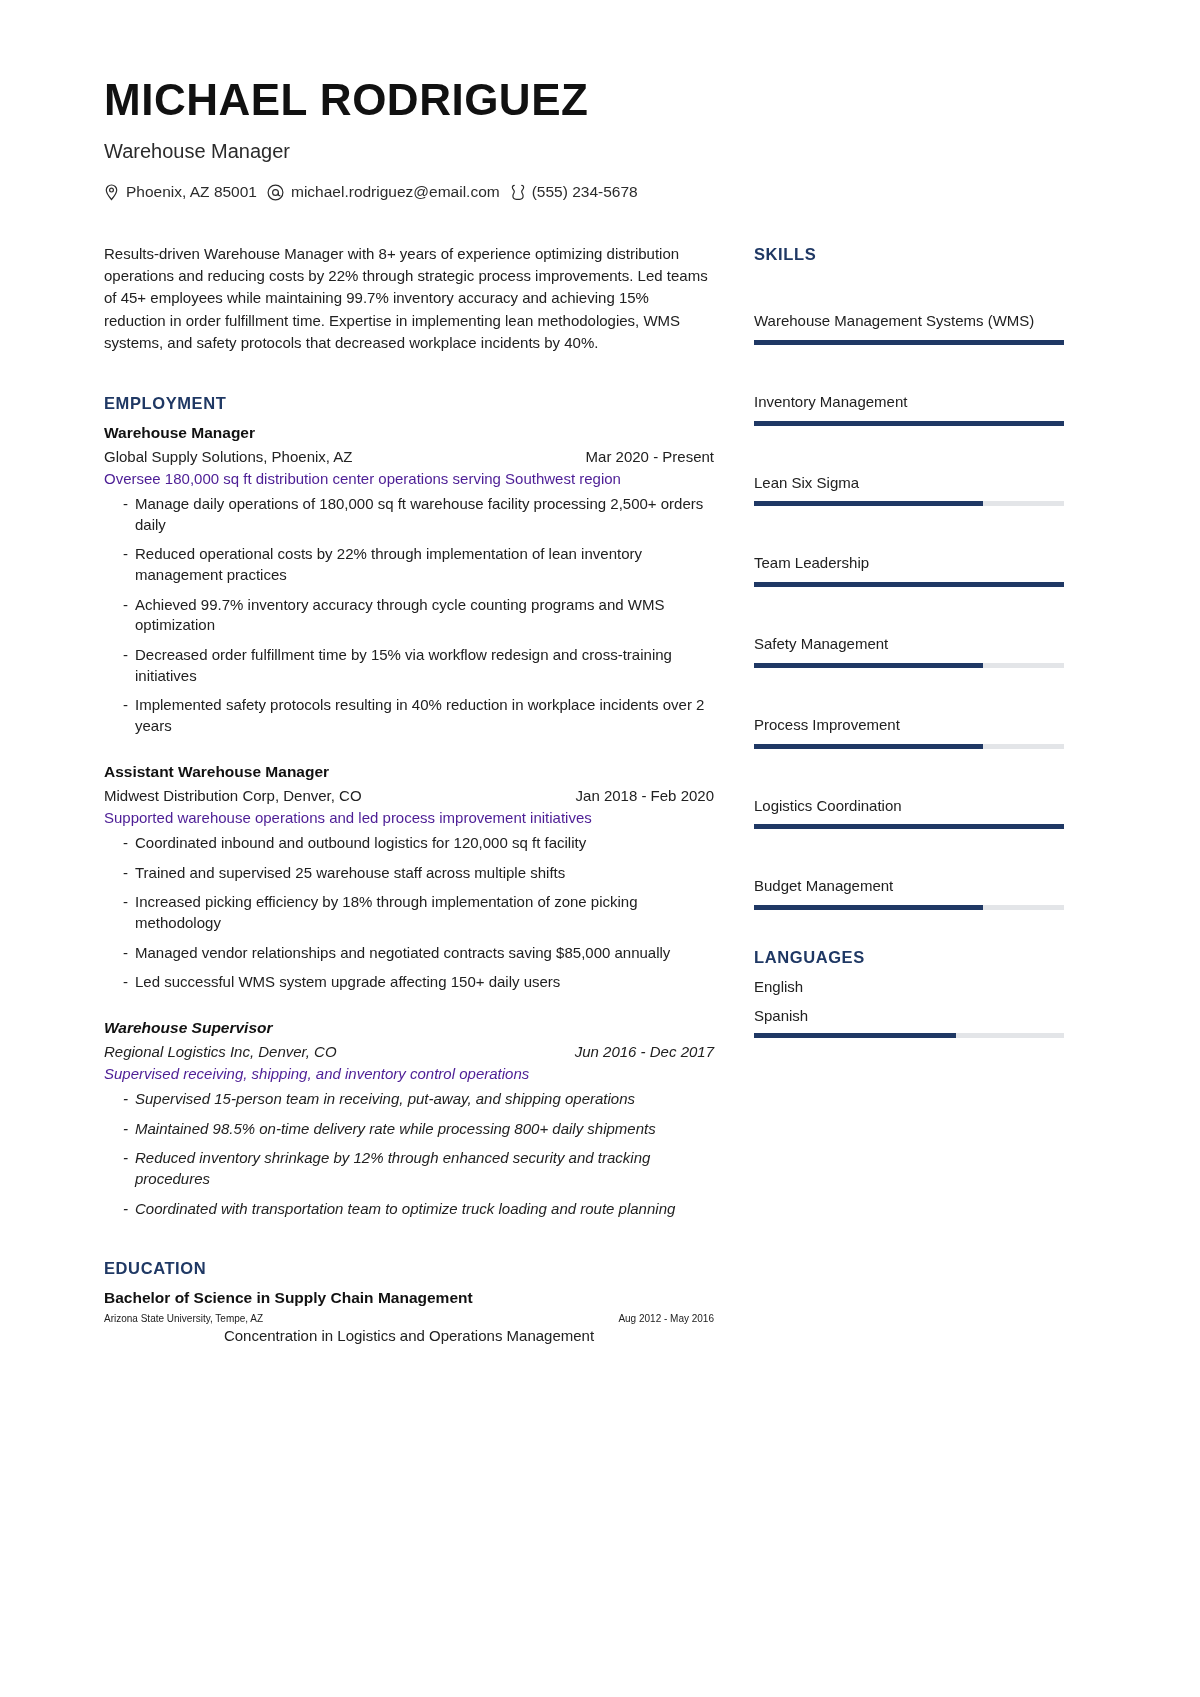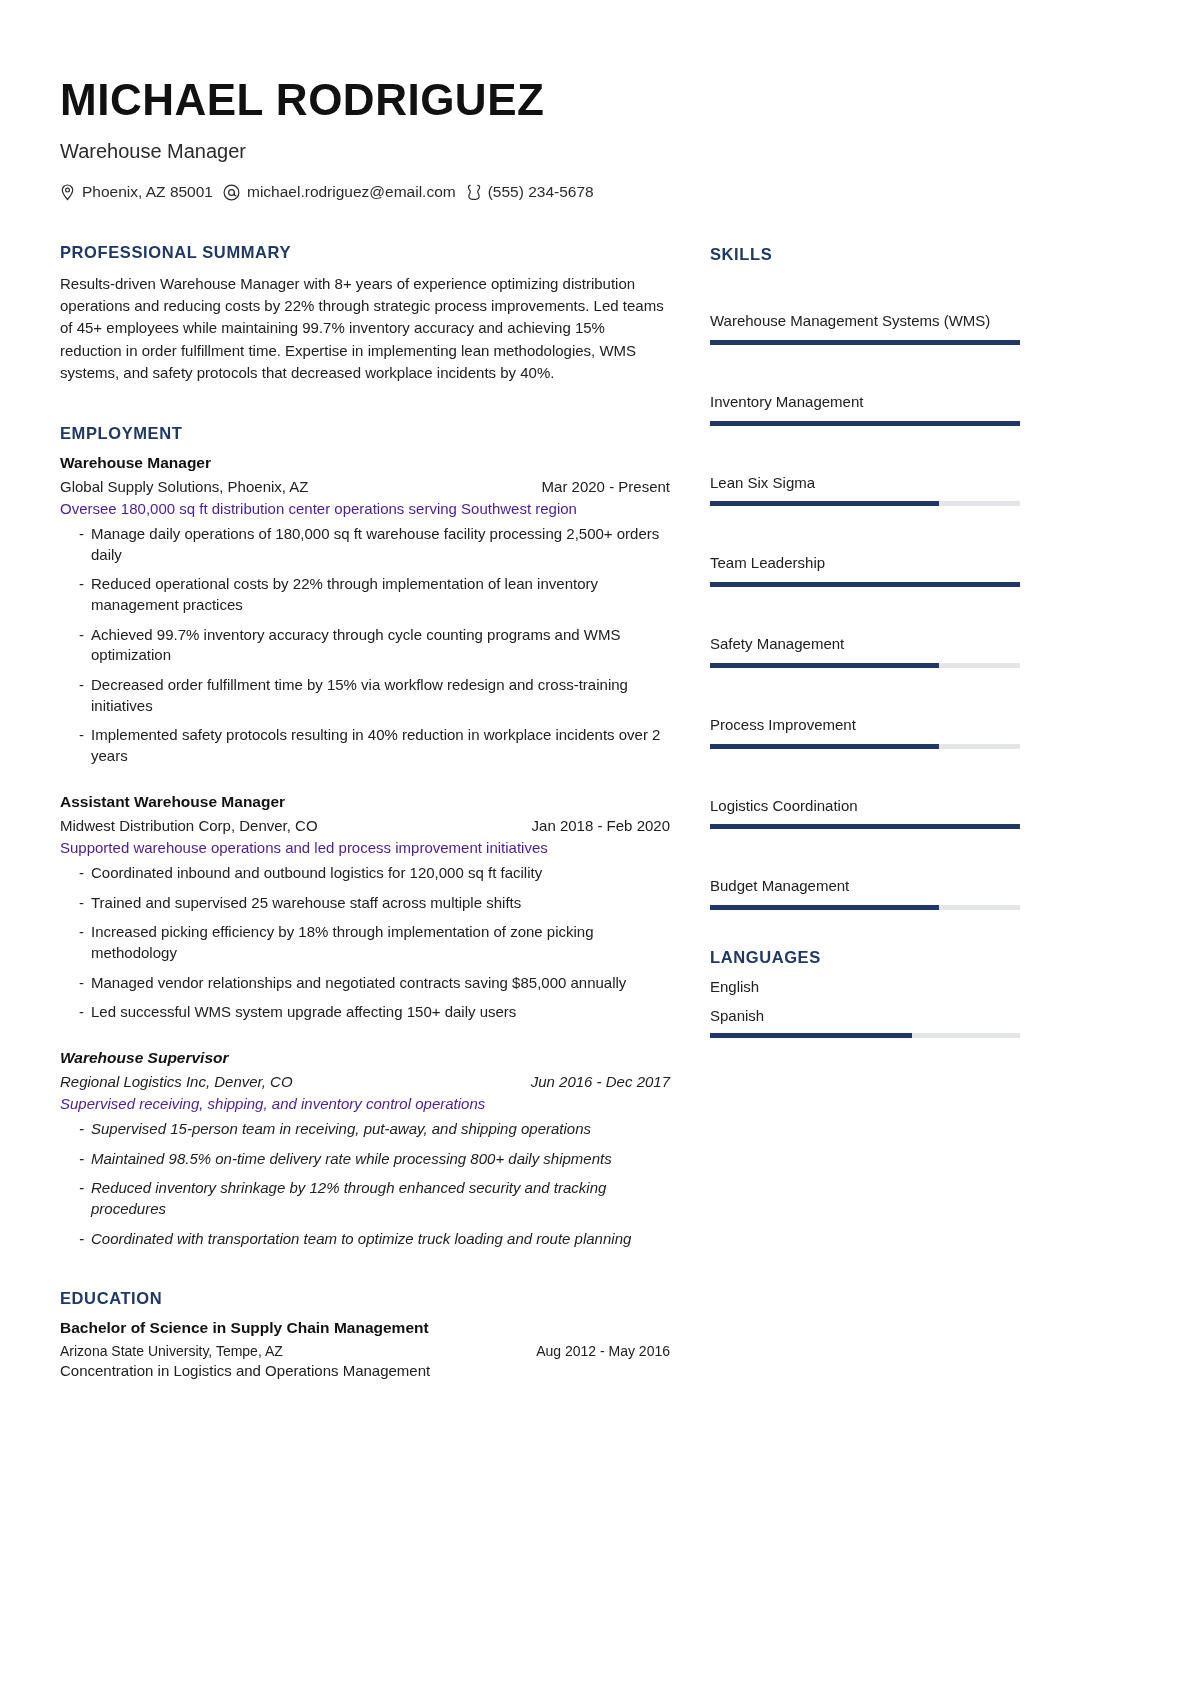--- a/index.html
+++ b/index.html
@@ -4,21 +4,21 @@
 <style>
   * { box-sizing: border-box; }
   html, body { margin:0; padding:0; }
   body {
     width:1200px; height:1697px;
     background:#ffffff;
     font-family:"Liberation Sans", sans-serif;
     color:#1a1a1a;
     -webkit-font-smoothing:antialiased;
   }
-  .page { position:relative; width:1200px; height:1697px; padding:78px 80px 0 60px; }
+  .page { position:relative; width:1200px; height:1697px; padding:78px 80px 0 104px; }
 
   
   .name {
     font-size:44px; font-weight:bold; letter-spacing:0.5px;
     color:#111111; line-height:1.0; margin:0 0 18px 0;
   }
   .job-title { font-size:20px; color:#2b2b2b; margin:0 0 20px 0; font-weight:normal; }
   .contact-row { display:flex; align-items:center; gap:10px; font-size:15.5px; color:#2b2b2b; }
   .contact-item { display:flex; align-items:center; gap:7px; white-space:nowrap; }
   .contact-item svg { display:block; flex:none; }
@@ -52,22 +52,22 @@
   }
   ul.bullets li:last-child { margin-bottom:0; }
   ul.bullets li::before {
     content:"-"; position:absolute; left:19px; top:0; color:#212121;
   }
 
   .gap-before-section { margin-top:40px; }
 
   
   .edu-degree { font-size:15.5px; font-weight:bold; color:#111; margin:0 0 6px 0; }
-  .edu-meta { display:flex; justify-content:space-between; font-size:14px; color:#212121; margin:0 0 3px 0; gap:12px; }
-  .edu-note { font-size:15px; color:#212121; margin:0; }
+  .edu-meta { display:flex; justify-content:space-between; font-size:10px; color:#212121; margin:0 0 3px 0; gap:12px; }
+  .edu-note { font-size:15px; color:#212121; margin:0;text-align:center; }
 
   
   .skill-item { margin-bottom:12px;margin-top:48px; }
   .skill-label { font-size:15px; color:#212121; margin:0 0 9px 0; line-height:1.25; }
   .bar-track { position:relative; width:100%; height:5px; background:#e3e5e8; border-radius:0; }
   .bar-fill { position:absolute; left:0; top:0; height:5px; background:#1f3864; border-radius:0; }
   .lang-item { margin-bottom:12px; }
   .lang-label { font-size:15px; color:#212121; margin:8px 0 9px 0; }
   .side-block-gap { height:26px; }
 </style>
@@ -112,21 +112,20 @@
       </div>
 
     </div>
   </div>
 
   <div class="columns">
 
     <div class="col-main">
 
       <div class="section">
-        <div class="section-title">PROFESSIONAL SUMMARY</div>
         <p class="summary-text">Results-driven Warehouse Manager with 8+ years of experience optimizing distribution operations and reducing costs by 22% through strategic process improvements. Led teams of 45+ employees while maintaining 99.7% inventory accuracy and achieving 15% reduction in order fulfillment time. Expertise in implementing lean methodologies, WMS systems, and safety protocols that decreased workplace incidents by 40%.</p>
       </div>
 
       <div class="section gap-before-section">
         <div class="section-title">EMPLOYMENT</div>
         <div id="jobs-container">
             <div class="job">
               <div class="job-role">Warehouse Manager</div>
               <div class="job-meta">
                 <span class="job-company">Global Supply Solutions, Phoenix, AZ</span>

